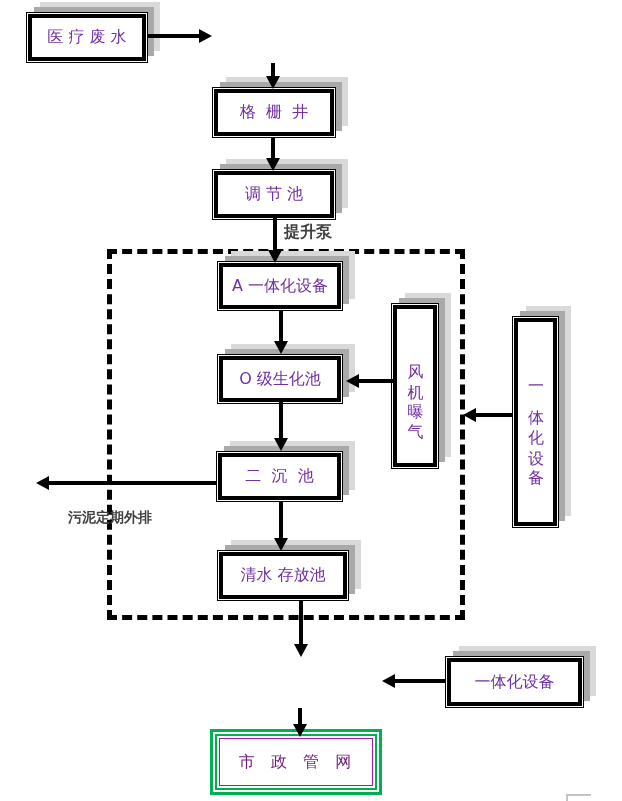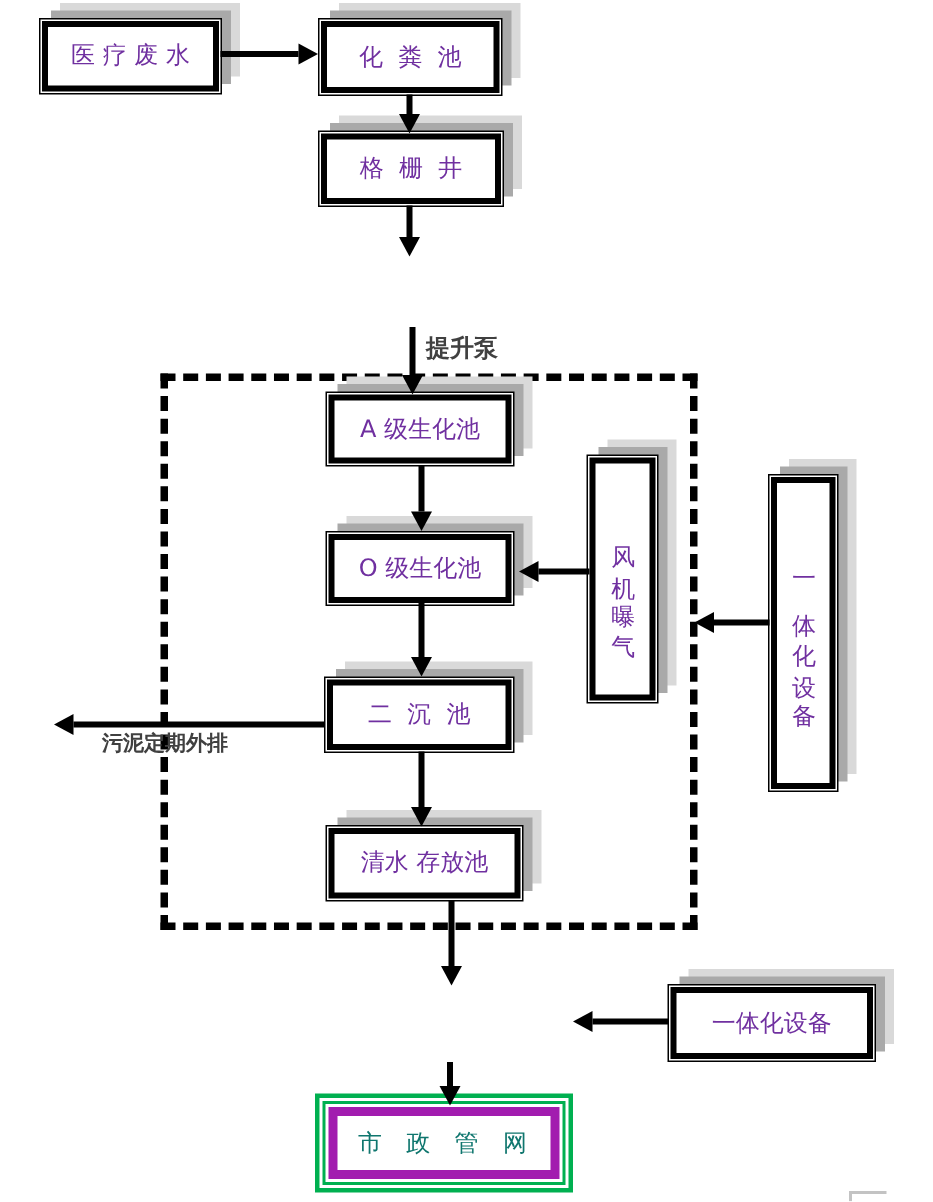--- a/index.html
+++ b/index.html
@@ -13,21 +13,21 @@
     display:flex;align-items:center;justify-content:center;
     color:#7030A0;font-weight:normal;font-size:16px;white-space:pre;
     box-shadow:0 0 0 1px #fff,0 0 0 2px #000,
                7px -6px 0 1px #a9a9a9,13px -11px 0 1px #d9d9d9;
   }
   .vbox{
     writing-mode:vertical-rl;text-orientation:upright;letter-spacing:20px;
     padding-top:10px;
   }
   .outlet{
-    border:6px solid #a21caf;color:#0f766e;
+    border:1px solid #a21caf;color:#701a75;
     box-shadow:0 0 0 2px #fff,0 0 0 4px #00B050,0 0 0 6px #fff,0 0 0 9px #00B050;
     letter-spacing:2px;
   }
   
   .dashed-rect{
     position:absolute;left:107px;top:249px;width:358px;height:371px;
     border:5px dashed #000;box-sizing:border-box;background:transparent;
   }
   
   .line{position:absolute;background:#000;}
@@ -43,45 +43,45 @@
 </style>
 </head>
 <body>
 
 <div id="stage">
 
   <div class="dashed-rect"></div>
 
   <div class="box" style="left:28px;top:14px;width:118px;height:47px;">医 疗 废 水</div>
 
-  <div class="box" style="left:214px;top:14px;width:119px;height:48px;">化  粪  池</div>
 
   <div class="box" style="left:214px;top:89px;width:120px;height:47px;">格  栅  井</div>
 
+  <div class="box" style="left:214px;top:171px;width:120px;height:47px;">调 节 池</div>
 
-  <div class="box" style="left:219px;top:263px;width:122px;height:46px;">A 级生化池</div>
+  <div class="box" style="left:219px;top:263px;width:122px;height:46px;">A 一体化设备</div>
 
   <div class="box" style="left:219px;top:356px;width:122px;height:46px;">O 级生化池</div>
 
   <div class="box" style="left:219px;top:552px;width:128px;height:47px;">清水 存放池</div>
 
   <div class="box" style="left:218px;top:453px;width:123px;height:47px;">二  沉  池</div>
 
   <div class="box vbox" style="left:393px;top:305px;width:44px;height:162px;">风机曝气</div>
 
   <div class="box vbox" style="left:514px;top:318px;width:43px;height:208px;">一体化设备</div>
 
 
   <div class="box" style="left:447px;top:658px;width:135px;height:48px;">一体化设备</div>
 
   <div class="box outlet" style="left:219px;top:738px;width:154px;height:48px;box-shadow:0 0 0 2px #fff,0 0 0 4px #00B050,0 0 0 6px #fff,0 0 0 9px #00B050;">市  政  管  网</div>
 
   <div class="flabel" style="left:284px;top:222px;font-size:16px;">提升泵</div>
 
-  <div class="flabel" style="left:68px;top:487px;font-size:14px;">污泥定期外排</div>
+  <div class="flabel" style="left:68px;top:509px;font-size:14px;">污泥定期外排</div>
 
   <div>
     <div class="line" style="left:147px;top:34px;width:52px;height:4px;"></div>
     <div class="head head-right" style="left:199px;top:29px;"></div>
   </div>
 
   <div>
     <div class="line" style="left:271px;top:63px;width:4px;height:13px;"></div>
     <div class="head head-down" style="left:266px;top:76px;"></div>
   </div>

